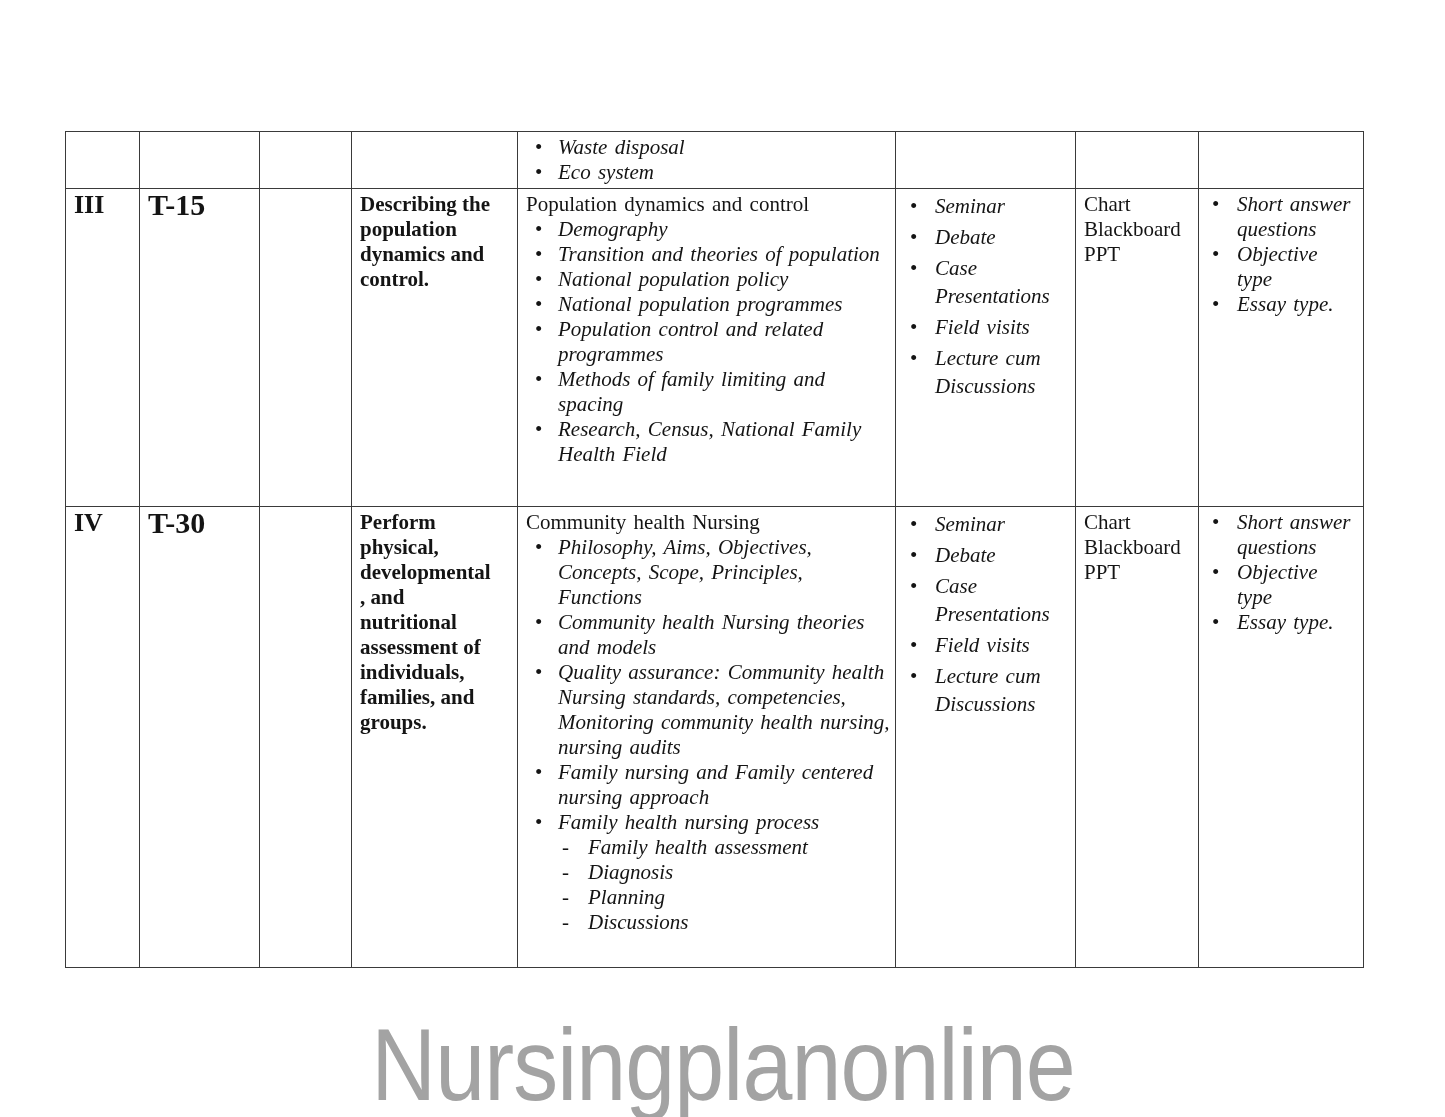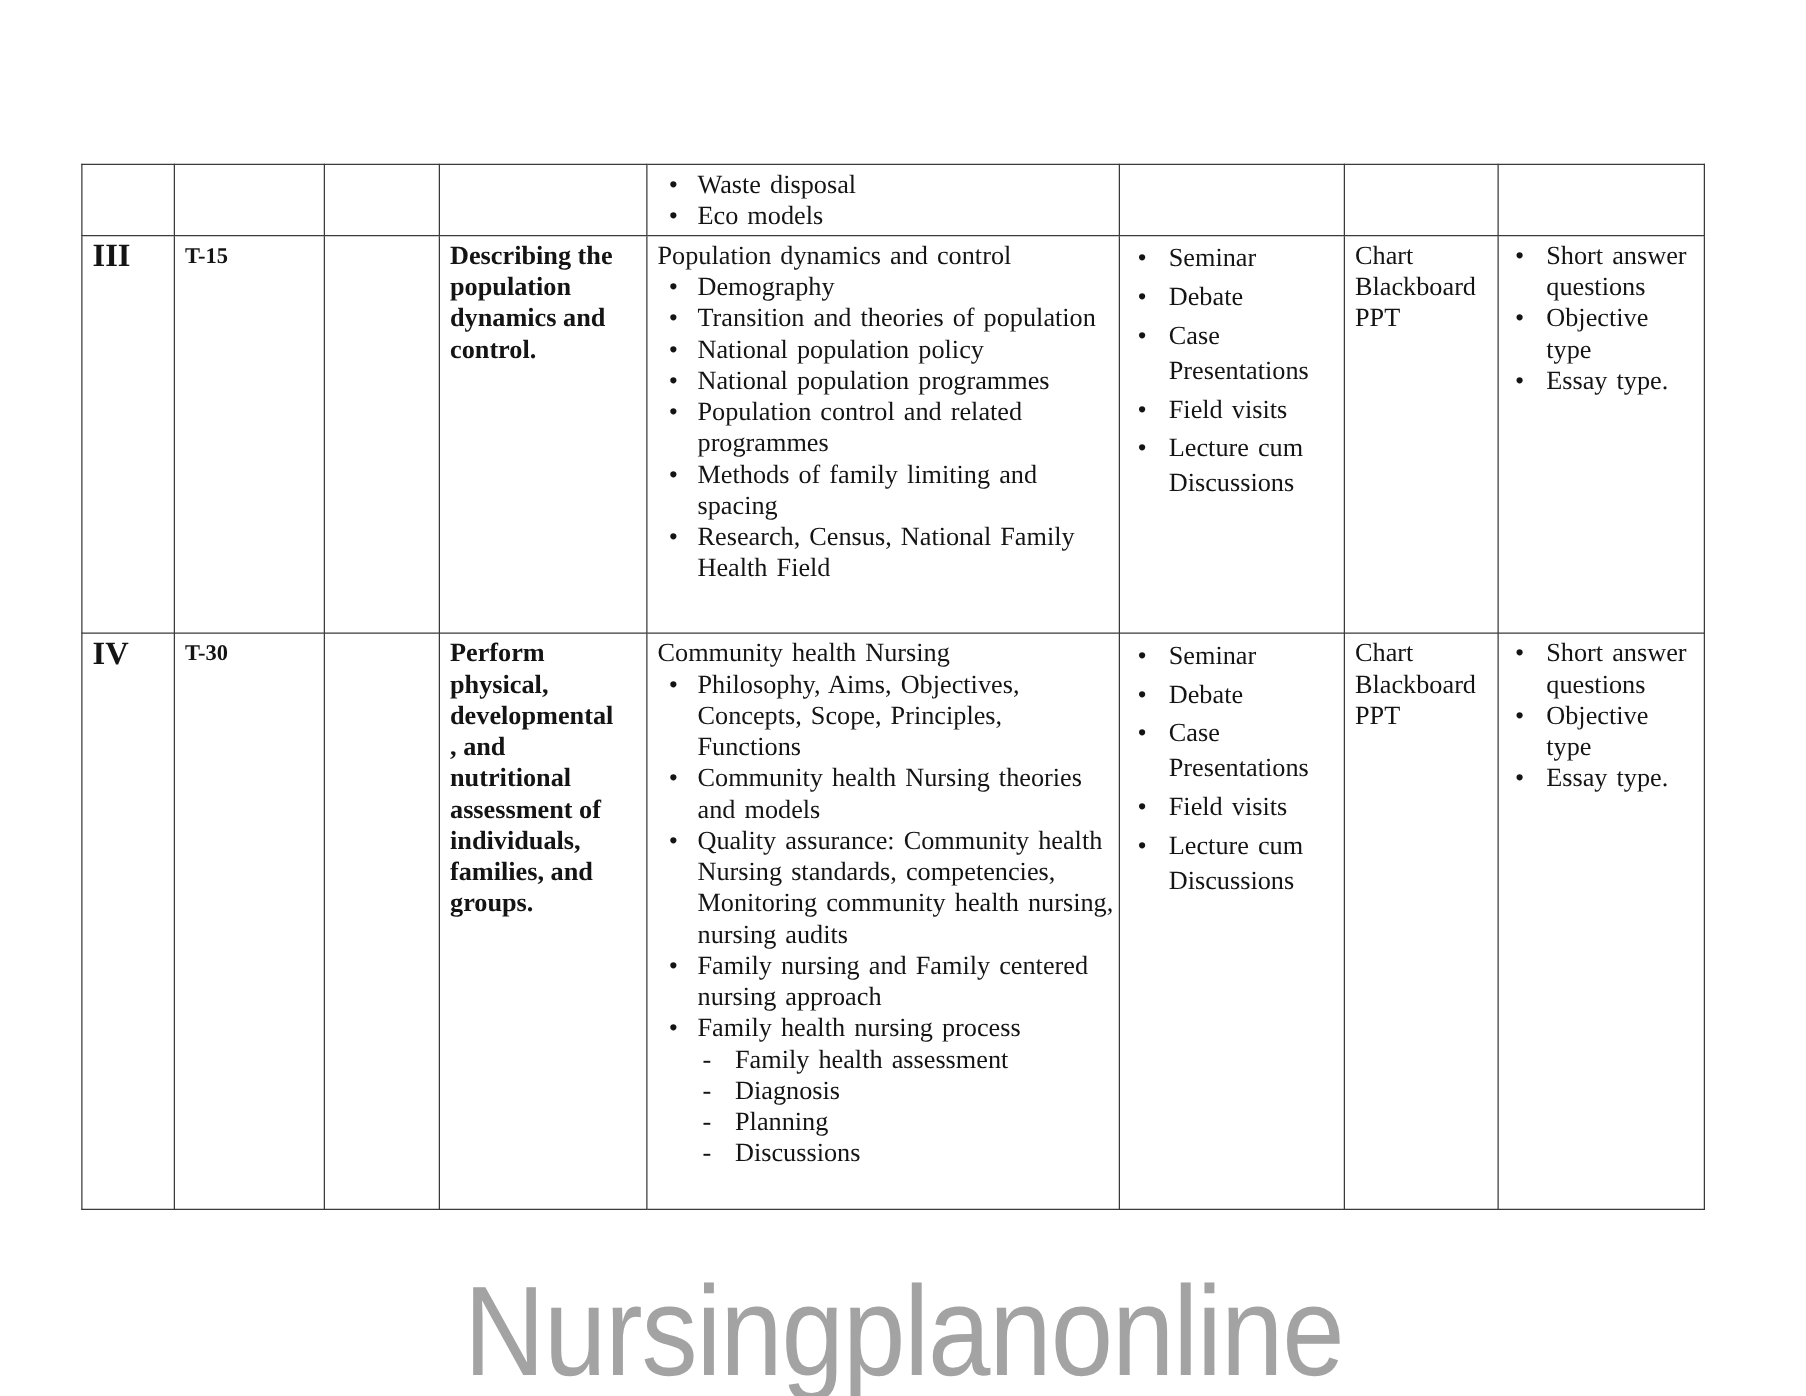--- a/index.html
+++ b/index.html
@@ -25,35 +25,35 @@
     font-size: 21px;
     line-height: 25px;
   }
   table.syllabus td {
     border: 1.5px solid #3a3a3a;
     vertical-align: top;
     padding: 3px 4px 3px 8px;
     overflow: hidden;
   }
   td.c-unit  { padding-left: 12px; font-weight: bold; font-size: 26px; }
-  td.c-hours { padding-left: 9px;  font-weight: bold; font-size: 18px; }
+  td.c-hours { padding-left: 9px;  font-weight: bold; font-size: 30px; }
   td.c-obj   { padding-left: 8px; padding-right: 4px; font-weight: bold; }
   td.c-content { padding-left: 10px; padding-right: 22px; }
   td.c-teach { padding-left: 12px; padding-right: 4px; }
   td.c-av    { padding-left: 8px; padding-right: 4px; }
   td.c-assess{ padding-left: 10px; padding-right: 18px; }
 
   .preline { white-space: pre-line; }
 
   .content-heading { font-weight: normal; word-spacing: 2px; }
 
   ul.blist { list-style: none; margin: 0; padding: 0; }
   ul.blist li { display: flex; align-items: flex-start; }
   .dot { flex: 0 0 32px; padding-left: 9px; box-sizing: border-box; }
-  .btxt { flex: 1 1 auto; word-spacing: 2px; }
+  .btxt { flex: 1 1 auto; word-spacing: 2px; font-style: italic; }
 
   
   td.c-teach ul.blist li { line-height: 28px; margin-bottom: 3px; }
   td.c-teach .dot { flex-basis: 31px; padding-left: 6px; }
 
   
   td.c-assess .dot { flex-basis: 30px; padding-left: 5px; }
 
   
   ul.sublist { list-style: none; margin: 0 0 0 32px; padding: 0; }
@@ -98,21 +98,21 @@
       <td class="c-3"></td>
       <td class="c-obj"></td>
       <td class="c-content">
         <ul class="blist">
           <li>
                 <span class="dot">•</span>
                 <span class="btxt">Waste disposal</span>
               </li>
           <li>
                 <span class="dot">•</span>
-                <span class="btxt">Eco models</span>
+                <span class="btxt">Eco system</span>
               </li>
         </ul>
       </td>
       <td class="c-teach"></td>
       <td class="c-av"></td>
       <td class="c-assess"></td>
     </tr>
 
     <tr style="height:318px">
       <td class="c-unit">III</td>

